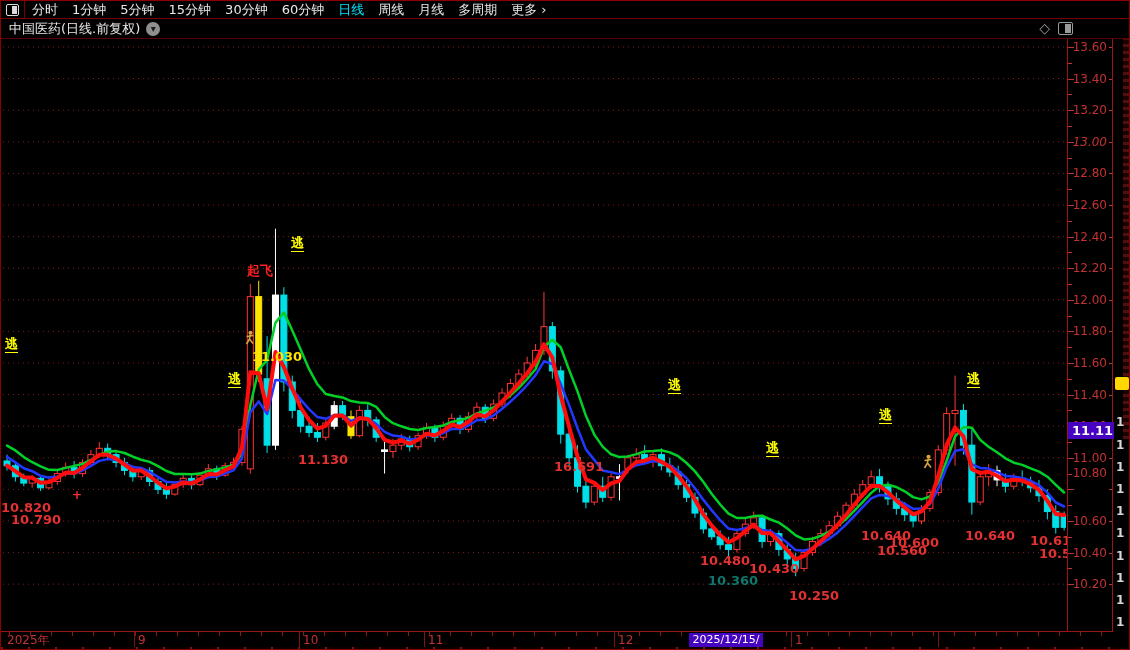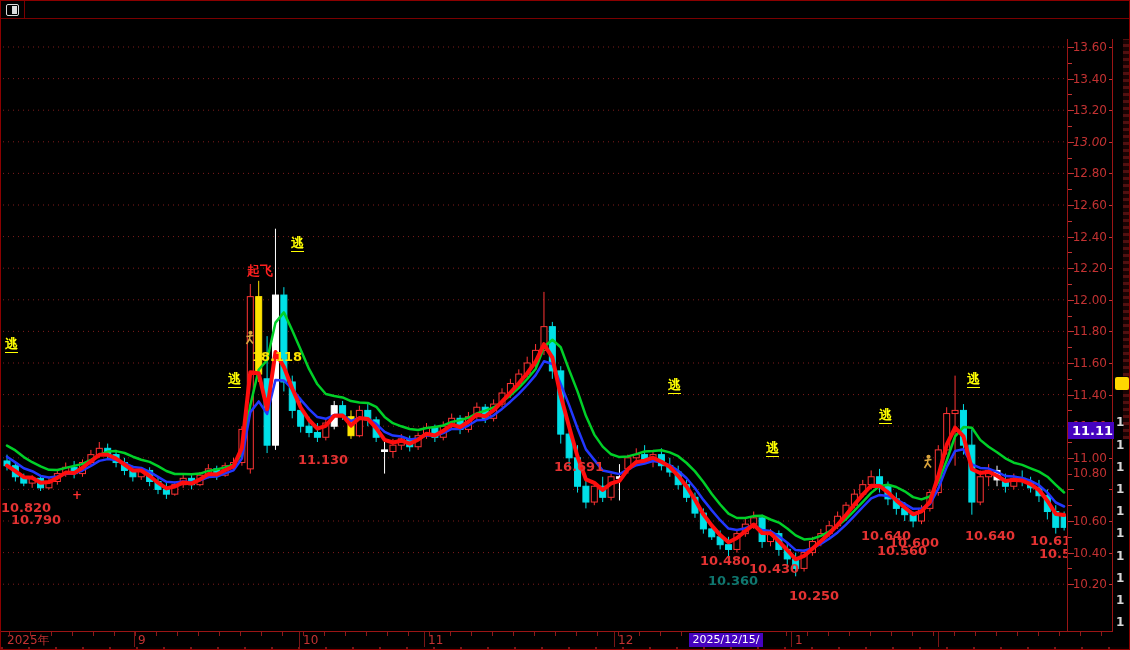--- a/index.html
+++ b/index.html
@@ -347,21 +347,21 @@
         <rect x="1060.14" y="515.2599999999998" width="6" height="11.060000000000173" fill="#00e0e8" stroke="#00e0e8" stroke-width="1"></rect>
         <polyline points="6.0,444.6 14.4,449.4 22.8,456.1 31.2,461.2 39.6,465.4 48.0,468.8 56.3,469.0 64.7,466.9 73.1,464.9 81.5,463.0 89.9,459.0 98.3,453.9 106.7,450.6 115.1,450.1 123.5,452.0 131.9,455.7 140.2,458.7 148.6,460.9 157.0,465.1 165.4,470.0 173.8,473.0 182.2,472.9 190.6,473.2 199.0,472.6 207.4,469.9 215.8,468.4 224.1,466.4 232.5,463.7 240.9,452.7 249.3,404.2 257.7,368.7 266.1,359.1 274.5,321.6 282.9,311.4 291.3,329.5 299.7,348.7 308.0,367.9 316.4,383.3 324.8,393.0 333.2,395.0 341.6,396.4 350.0,400.1 358.4,401.4 366.8,401.9 375.2,405.8 383.6,415.9 391.9,422.2 400.3,425.3 408.7,428.0 417.1,429.0 425.5,427.0 433.9,426.0 442.3,424.4 450.7,421.0 459.1,419.1 467.5,416.8 475.8,412.4 484.2,409.7 492.6,406.5 501.0,401.0 509.4,394.4 517.8,386.9 526.2,378.0 534.6,368.0 543.0,346.0 551.4,338.8 559.7,346.3 568.1,368.9 576.5,390.4 584.9,414.8 593.3,433.6 601.7,445.6 610.1,453.3 618.5,456.1 626.9,455.4 635.3,453.1 643.6,450.5 652.0,450.1 660.4,449.3 668.8,451.4 677.2,455.2 685.6,462.0 694.0,470.4 702.4,481.0 710.8,493.0 719.2,503.5 727.5,512.7 735.9,517.0 744.3,517.0 752.7,515.1 761.1,514.7 769.5,518.5 777.9,521.6 786.3,527.5 794.7,534.4 803.1,538.4 811.4,537.7 819.8,534.9 828.2,530.6 836.6,524.9 845.0,518.1 853.4,509.6 861.8,500.8 870.2,491.9 878.6,485.0 887.0,483.7 895.3,486.0 903.7,490.3 912.1,496.1 920.5,498.4 928.9,495.5 937.3,480.9 945.7,459.5 954.1,435.3 962.5,426.1 970.9,426.7 979.2,438.9 987.6,445.8 996.0,451.2 1004.4,457.3 1012.8,461.7 1021.2,463.9 1029.6,467.3 1038.0,470.6 1046.4,475.7 1054.8,483.8 1063.1,491.5" fill="none" stroke="#00d028" stroke-width="2.5" stroke-linejoin="round" stroke-linecap="round"></polyline>
         <polyline points="6.0,455.7 14.4,461.4 22.8,467.3 31.2,470.2 39.6,474.9 48.0,476.5 56.3,475.4 64.7,472.8 73.1,472.7 81.5,469.5 89.9,465.0 98.3,459.9 106.7,458.1 115.1,459.1 123.5,462.1 131.9,466.0 140.2,467.0 148.6,470.8 157.0,475.9 165.4,480.8 173.8,481.6 182.2,480.4 190.6,481.3 199.0,479.3 207.4,476.0 215.8,475.5 224.1,472.4 232.5,469.3 240.9,457.6 249.3,411.3 257.7,400.4 266.1,412.9 274.5,378.9 282.9,379.5 291.3,388.1 299.7,398.7 308.0,408.1 316.4,416.1 324.8,417.8 333.2,414.1 341.6,414.1 350.0,420.0 358.4,416.9 366.8,417.5 375.2,422.9 383.6,430.8 391.9,434.6 400.3,435.5 408.7,438.4 417.1,437.4 425.5,434.3 433.9,434.9 442.3,432.1 450.7,427.9 459.1,428.0 467.5,424.5 475.8,419.3 484.2,418.7 492.6,414.3 501.0,407.9 509.4,400.7 517.8,392.8 526.2,384.0 534.6,374.1 543.0,360.3 551.4,363.0 559.7,383.0 568.1,404.1 576.5,427.3 584.9,448.4 593.3,458.9 601.7,469.6 610.1,471.3 618.5,473.1 626.9,468.4 635.3,464.2 643.6,462.5 652.0,460.0 660.4,461.3 668.8,464.1 677.2,469.7 685.6,477.3 694.0,487.2 702.4,498.9 710.8,509.4 719.2,519.2 727.5,527.6 735.9,529.0 744.3,527.3 752.7,524.3 761.1,529.0 769.5,530.0 777.9,535.3 786.3,541.7 794.7,549.1 803.1,549.8 811.4,547.2 819.8,543.0 828.2,537.8 836.6,531.4 845.0,523.6 853.4,514.9 861.8,506.0 870.2,497.3 878.6,493.9 887.0,495.0 895.3,498.5 903.7,502.9 912.1,507.8 920.5,507.6 928.9,503.1 937.3,487.6 945.7,466.1 954.1,449.9 962.5,448.3 970.9,463.4 979.2,466.9 987.6,467.6 996.0,470.9 1004.4,475.0 1012.8,475.6 1021.2,477.0 1029.6,479.8 1038.0,484.1 1046.4,491.6 1054.8,501.5 1063.1,505.5" fill="none" stroke="#2238ff" stroke-width="2.5" stroke-linejoin="round" stroke-linecap="round"></polyline>
         <polyline points="6.0,464.7 14.4,470.2 22.8,476.2 31.2,476.7 39.6,481.8 48.0,481.1 56.3,476.9 64.7,471.6 73.1,472.1 81.5,466.8 89.9,460.2 98.3,453.8 106.7,453.7 115.1,457.6 123.5,463.5 131.9,469.6 140.2,469.5 148.6,475.0 157.0,481.7 165.4,487.4 173.8,485.5 182.2,481.4 190.6,482.6 199.0,478.4 207.4,473.1 215.8,473.6 224.1,469.2 232.5,465.4 240.9,446.9 249.3,371.2 257.7,372.2 266.1,408.2 274.5,351.1 282.9,366.0 291.3,387.7 299.7,406.5 308.0,419.0 316.4,427.6 324.8,424.8 333.2,414.7 341.6,414.4 350.0,424.6 358.4,417.0 366.8,417.9 375.2,427.1 383.6,438.8 391.9,441.5 400.3,439.7 408.7,442.7 417.1,438.7 425.5,432.7 433.9,434.5 442.3,429.8 450.7,423.6 459.1,426.0 467.5,420.8 475.8,413.5 484.2,415.4 492.6,409.3 501.0,400.6 509.4,391.6 517.8,382.3 526.2,372.2 534.6,360.8 543.0,343.2 551.4,356.6 559.7,394.8 568.1,425.8 576.5,455.5 584.9,478.3 593.3,481.8 601.7,489.0 610.1,482.4 618.5,479.9 626.9,468.3 635.3,461.0 643.6,459.7 652.0,456.7 660.4,460.7 668.8,465.9 677.2,474.8 685.6,485.5 694.0,498.8 702.4,513.4 710.8,524.6 719.2,534.1 727.5,541.3 735.9,537.0 744.3,530.1 752.7,523.5 761.1,532.0 769.5,532.3 777.9,540.4 786.3,549.1 794.7,558.3 803.1,554.9 811.4,547.7 819.8,540.2 828.2,532.5 836.6,523.9 845.0,514.0 853.4,503.6 861.8,493.6 870.2,484.7 878.6,485.0 887.0,491.4 895.3,499.4 903.7,506.5 912.1,513.3 920.5,510.3 928.9,500.9 937.3,474.9 945.7,443.7 954.1,426.6 962.5,435.4 970.9,468.2 979.2,472.0 987.6,470.7 996.0,474.8 1004.4,480.0 1012.8,478.7 1021.2,479.6 1029.6,483.2 1038.0,489.0 1046.4,499.7 1054.8,513.0 1063.1,514.1" fill="none" stroke="#ff0d0d" stroke-width="4" stroke-linejoin="round" stroke-linecap="round"></polyline>
       </g>
     </svg>
 
   <div id="annotations">
       <div class="plabel" style="left: 0px; top: 500px; color: rgb(228, 50, 50);">10.820</div>
       <div class="plabel" style="left: 10px; top: 512px; color: rgb(228, 50, 50);">10.790</div>
-      <div class="plabel" style="left: 251px; top: 349px; color: rgb(255, 228, 0);">18.118</div>
+      <div class="plabel" style="left: 251px; top: 349px; color: rgb(255, 228, 0);">11.030</div>
       <div class="plabel" style="left: 297px; top: 452px; color: rgb(228, 50, 50);">11.130</div>
       <div class="plabel" style="left: 553px; top: 459px; color: rgb(228, 50, 50);">16.691</div>
       <div class="plabel" style="left: 699px; top: 553px; color: rgb(228, 50, 50);">10.480</div>
       <div class="plabel" style="left: 707px; top: 573px; color: #0f766e;">10.360</div>
       <div class="plabel" style="left: 748px; top: 561px; color: rgb(228, 50, 50);">10.430</div>
       <div class="plabel" style="left: 788px; top: 588px; color: rgb(228, 50, 50);">10.250</div>
       <div class="plabel" style="left: 860px; top: 528px; color: rgb(228, 50, 50);">10.640</div>
       <div class="plabel" style="left: 888px; top: 535px; color: rgb(228, 50, 50);">10.600</div>
       <div class="plabel" style="left: 876px; top: 543px; color: rgb(228, 50, 50);">10.560</div>
       <div class="plabel" style="left: 964px; top: 528px; color: rgb(228, 50, 50);">10.640</div>
@@ -383,22 +383,41 @@
           <circle cx="6.5" cy="2.8" r="2.1" fill="#d9a33c"></circle>
           <path d="M2.5 6.5 L9.5 5.5 M6 4.8 L5.5 9 M5.5 9 L2.5 14 M5.5 9 L9 13.5" stroke="#d9a33c" stroke-width="1.6" fill="none"></path>
         </svg></div>
       <div class="plusmark" style="left: 71px; top: 489px;">+</div>
     </div>
 
   <div class="toolbar">
     <div class="tb-lefticon">
       <div class="split-sq"></div>
     </div>
+    <div id="tb-left" style="display:flex;">
+        <div class="tb-item">分时</div>
+        <div class="tb-item">1分钟</div>
+        <div class="tb-item">5分钟</div>
+        <div class="tb-item">15分钟</div>
+        <div class="tb-item">30分钟</div>
+        <div class="tb-item">60分钟</div>
+        <div class="tb-item active">日线</div>
+        <div class="tb-item">周线</div>
+        <div class="tb-item">月线</div>
+        <div class="tb-item">多周期</div>
+        <div class="tb-item">更多 ›</div>
+      </div>
   </div>
 
+  <div class="titlebar">
+    <span class="title-text">中国医药(日线.前复权)</span>
+    <span class="chev-circle">▾</span>
+    <span class="tbar-dia">◇</span>
+    <span class="tbar-split"></span>
+  </div>
 
   <div class="price-axis" id="price-axis">
       <div class="pa-label" style="top: 2px;">13.60</div>
       <div class="pa-tick" style="top: 8px; width: 6px;"></div>
       <div class="pa-rtick" style="top: 8px; width: 3px;"></div>
       <div class="pa-tick" style="top: 23.8px; width: 4px;"></div>
       <div class="pa-label" style="top: 33.6px;">13.40</div>
       <div class="pa-tick" style="top: 39.6px; width: 6px;"></div>
       <div class="pa-rtick" style="top: 39.6px; width: 3px;"></div>
       <div class="pa-tick" style="top: 55.4px; width: 4px;"></div>

